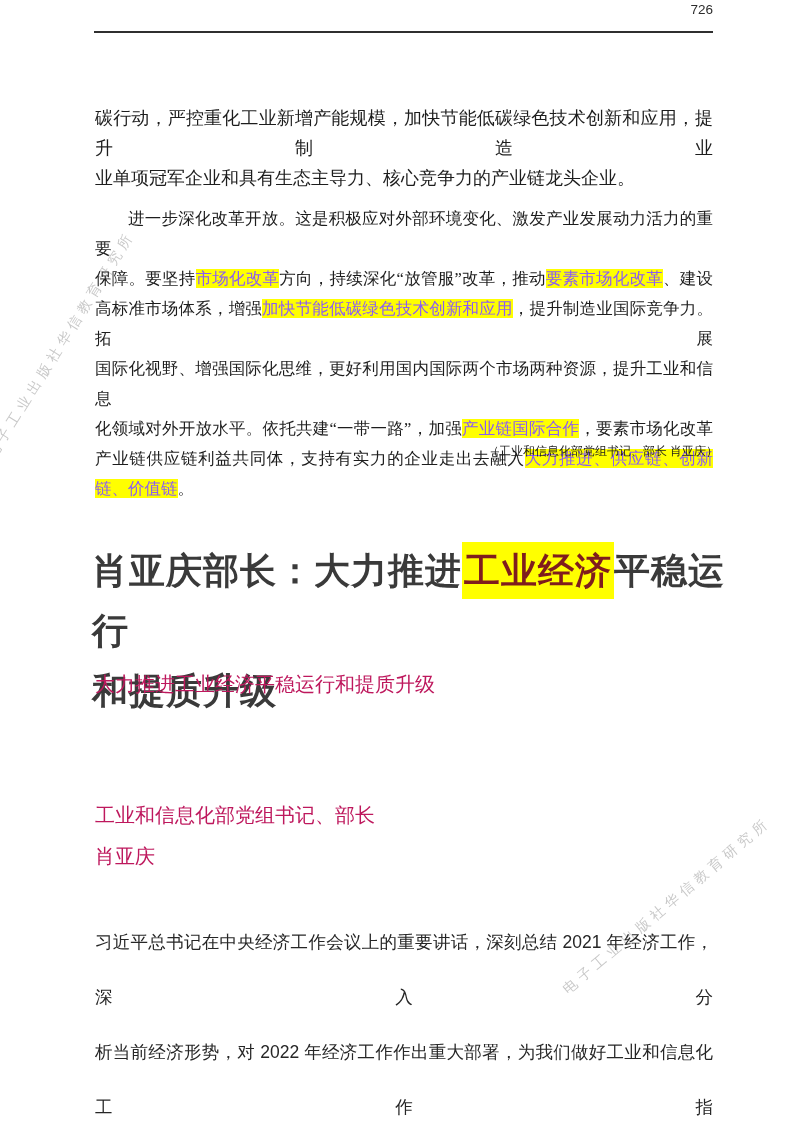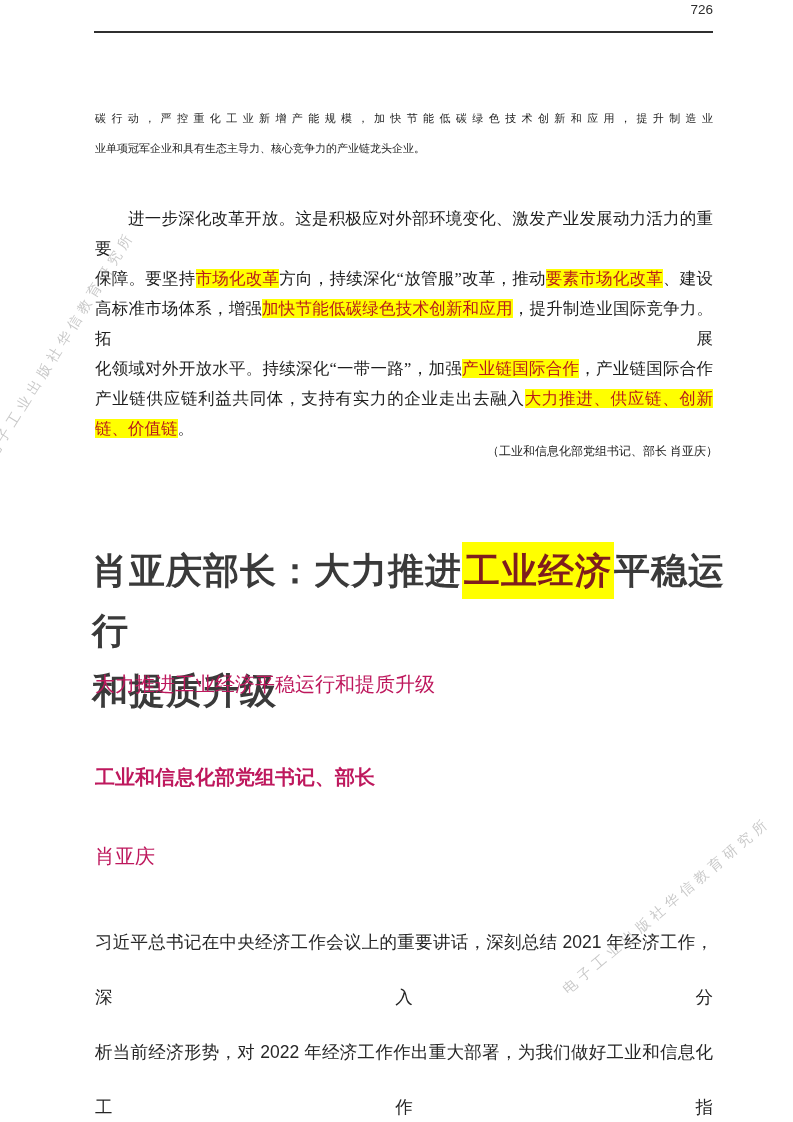--- a/index.html
+++ b/index.html
@@ -29,49 +29,49 @@
     font-size:14px; letter-spacing:5px;
     z-index:0; pointer-events:none;
     font-family:"Liberation Sans","DejaVu Sans",sans-serif;
   }
   .wm-left  { left:-72px; top:336px; transform:rotate(-58deg); transform-origin:center; }
   .wm-right { left:534px; top:897px; transform:rotate(-40deg); transform-origin:center; }
 
   
   .serif { font-family:"Liberation Serif","DejaVu Serif",serif; color:#1d1d1d; }
   .block { position:absolute; left:95px; width:618px; z-index:1; }
-  .p1 { top:103px; font-size:11px; line-height:30px; }
+  .p1 { top:103px; font-size:18px; line-height:30px; }
   .p2 { top:204px; font-size:16.5px; line-height:30px; }
   .attribution {
     position:absolute; top:436px; left:100px; width:618px;
     text-align:right; font-size:12px; line-height:30px; z-index:1;
   }
 
   .tline { }
   .just { text-align:justify; text-align-last:justify; }
   .ind  { text-indent:33px; }
 
-  .hl { background:#ffff00; color:#b91c1c; padding:0 0; }
+  .hl { background:#ffff00; color:#8b5cf6; padding:0 0; }
 
   
   .title-block {
     position:absolute; left:92px; top:541px; width:648px;
     font-size:36px; line-height:60px; font-weight:800;
     color:#3a3a3a; letter-spacing:1px; z-index:1;
     font-family:"Liberation Sans","DejaVu Sans",sans-serif;
   }
   .title-block .hl { color:#7f1d1d; padding:8px 2px; }
 
   
   .sub {
     position:absolute; left:95px; font-size:20px; color:#be185d; z-index:1;
     font-family:"Liberation Sans","DejaVu Sans",sans-serif;
   }
   .sub1 { top:671px; }
-  .sub2 { top:764px;font-weight:bold; }
+  .sub2 { top:802px; }
   .sub3 { top:843px; }
 
   
   .p3 {
     top:915px; font-size:17.5px; line-height:55px; color:#262626;
     font-family:"Liberation Sans","DejaVu Sans",sans-serif;
   }
 </style>
 </head>
 <body>
@@ -85,21 +85,22 @@
   <div class="wm wm-right">电子工业出版社华信教育研究所</div>
 
   <div class="serif block p1">
       <div class="tline just"><span>碳行动，严控重化工业新增产能规模，加快节能低碳绿色技术创新和应用，提升制造业</span></div>
       <div class="tline"><span>业单项冠军企业和具有生态主导力、核心竞争力的产业链龙头企业。</span></div>
     </div>
   <div class="serif block p2">
       <div class="tline just ind"><span>进一步深化改革开放。这是积极应对外部环境变化、激发产业发展动力活力的重要</span></div>
       <div class="tline just"><span>保障。要坚持</span><span class="hl">市场化改革</span><span>方向，持续深化“放管服”改革，推动</span><span class="hl">要素市场化改革</span><span>、建设</span></div>
       <div class="tline just"><span>高标准市场体系，增强</span><span class="hl">加快节能低碳绿色技术创新和应用</span><span>，提升制造业国际竞争力。拓展</span></div>
-      <div class="tline just"><span>化领域对外开放水平。持续深化“一带一路”，加强</span><span class="hl">产业链国际合作</span><span>，产业链国际合作</span></div>
+      <div class="tline just"><span>国际化视野、增强国际化思维，更好利用国内国际两个市场两种资源，提升工业和信息</span></div>
+      <div class="tline just"><span>化领域对外开放水平。依托共建“一带一路”，加强</span><span class="hl">产业链国际合作</span><span>，要素市场化改革</span></div>
       <div class="tline just"><span>产业链供应链利益共同体，支持有实力的企业走出去融入</span><span class="hl">大力推进、供应链、创新</span></div>
       <div class="tline"><span class="hl">链、价值链</span><span>。</span></div>
     </div>
   <div class="serif attribution">（工业和信息化部党组书记、部长 肖亚庆）</div>
 
   <div class="title-block">
       <div class="tline"><span>肖亚庆部长：大力推进</span><span class="hl">工业经济</span><span>平稳运行</span></div>
       <div class="tline"><span>和提质升级</span></div>
     </div>
 

